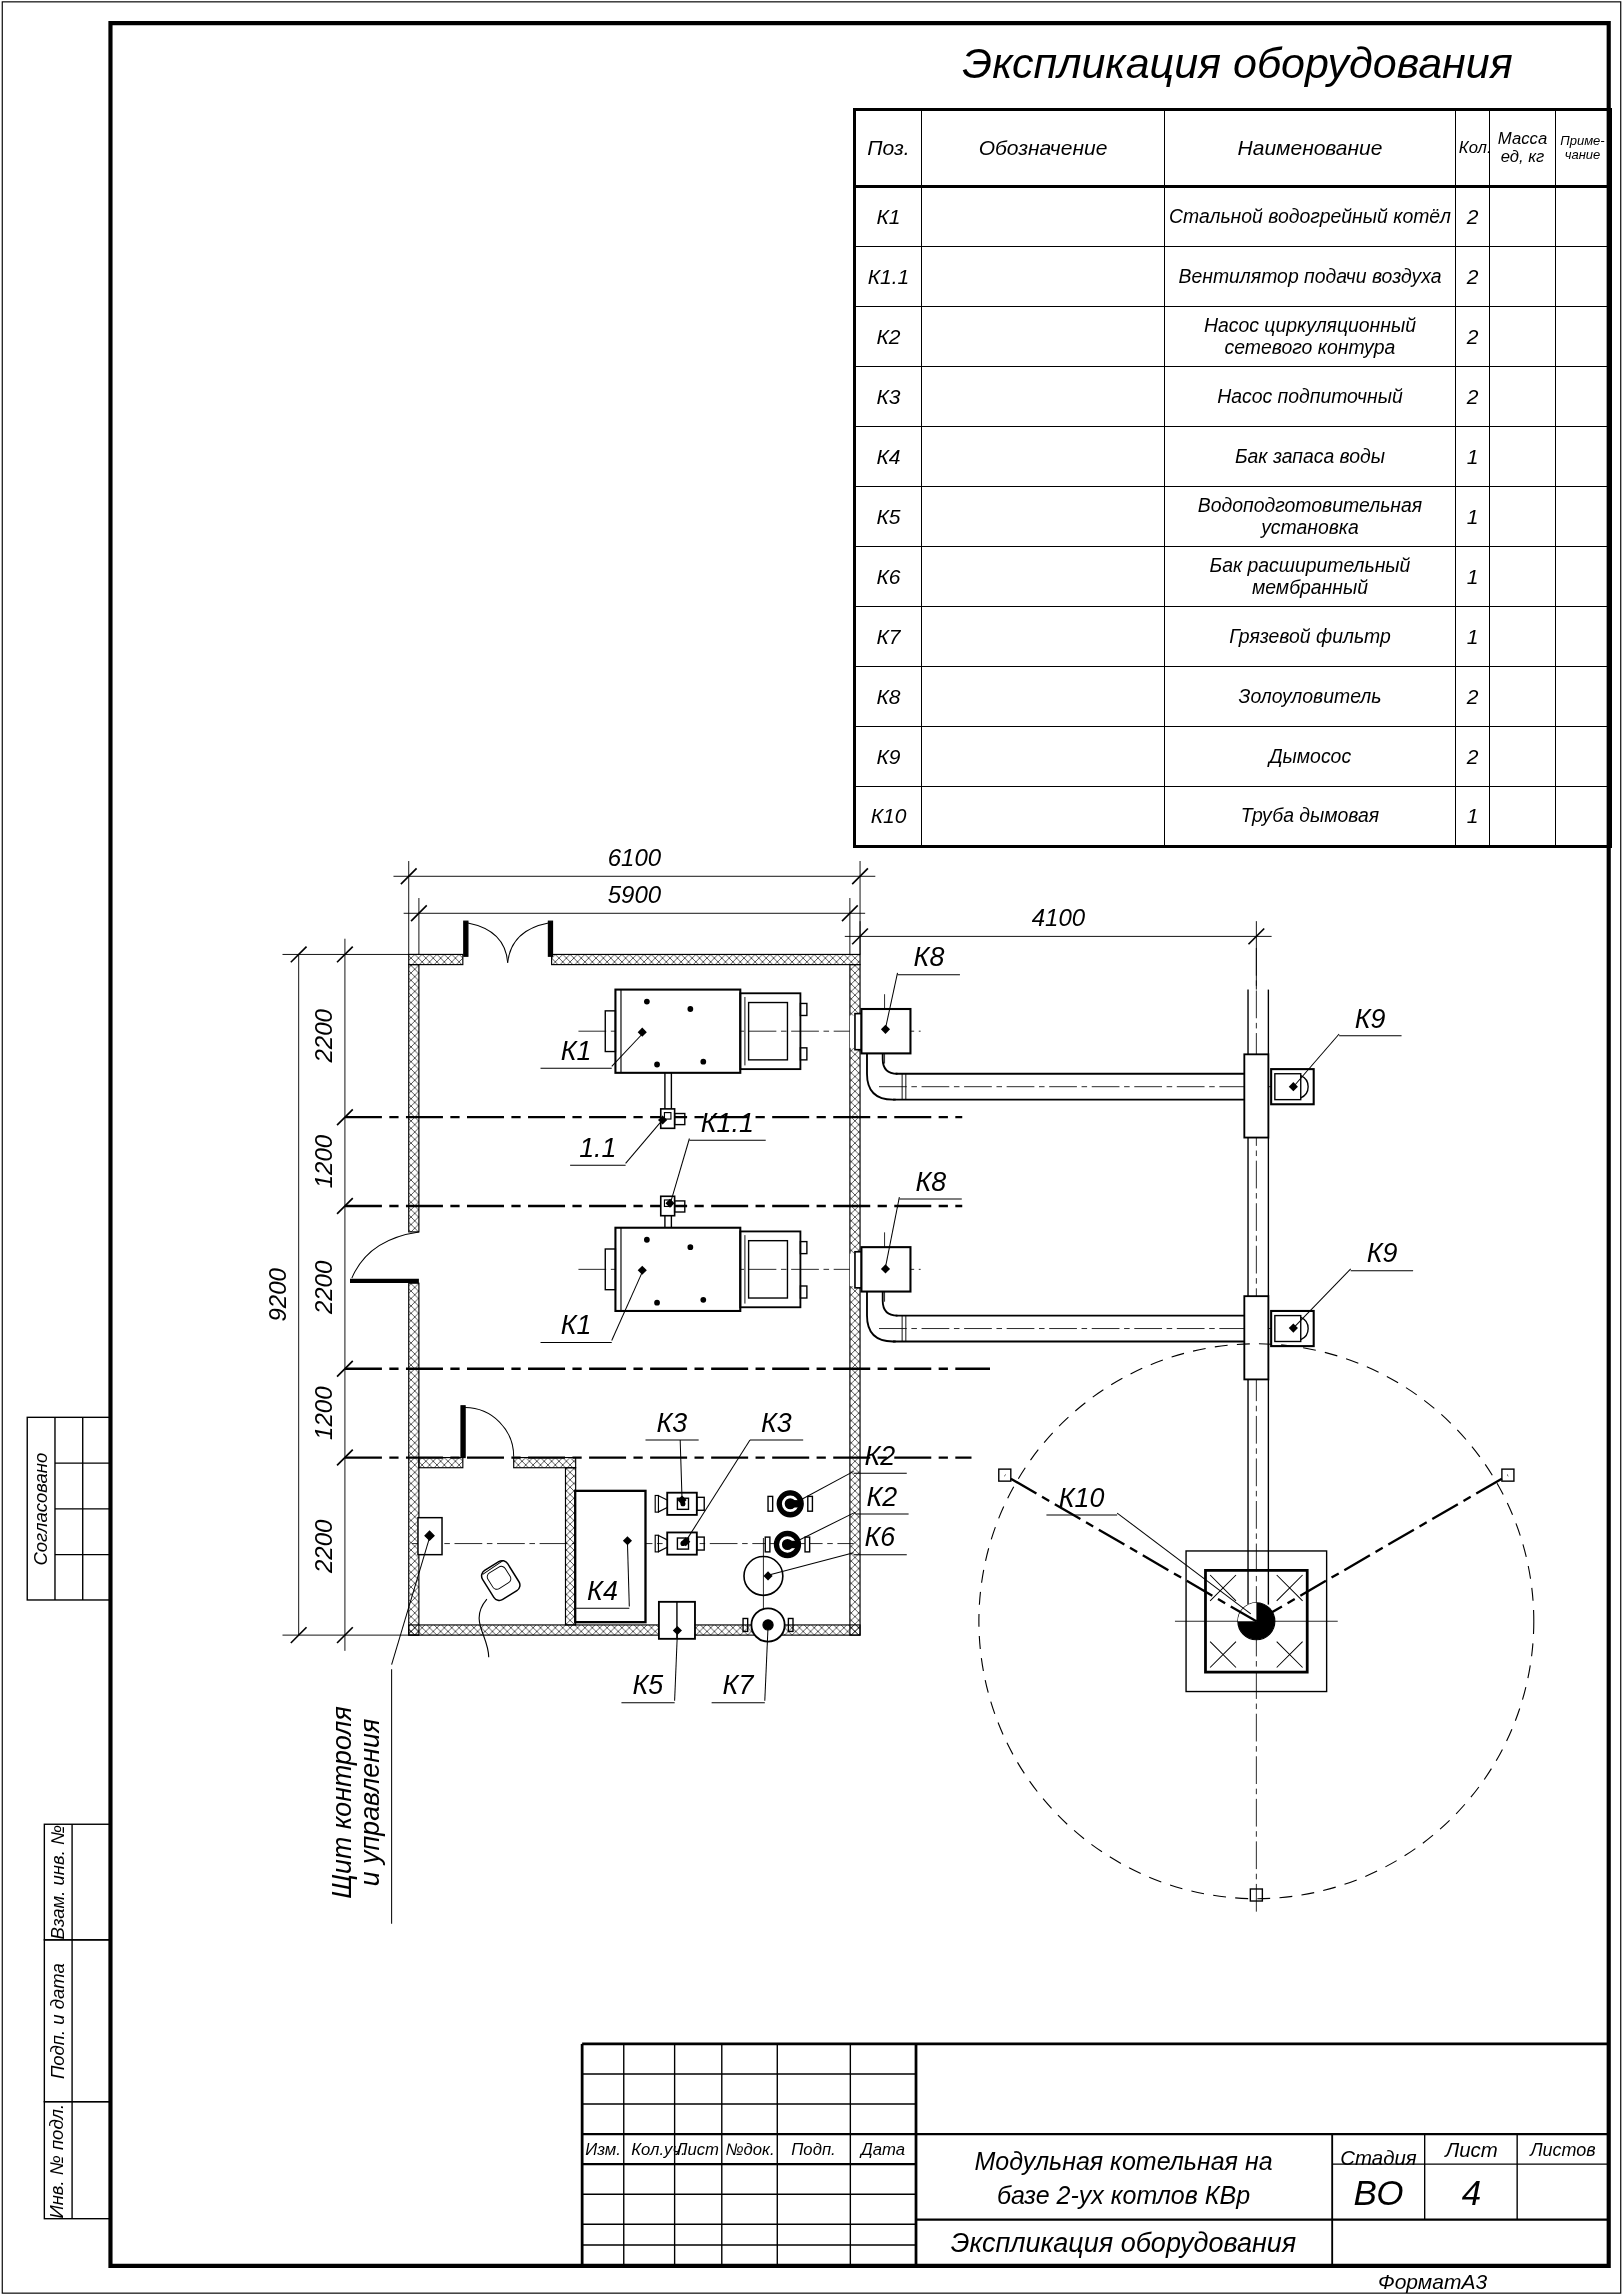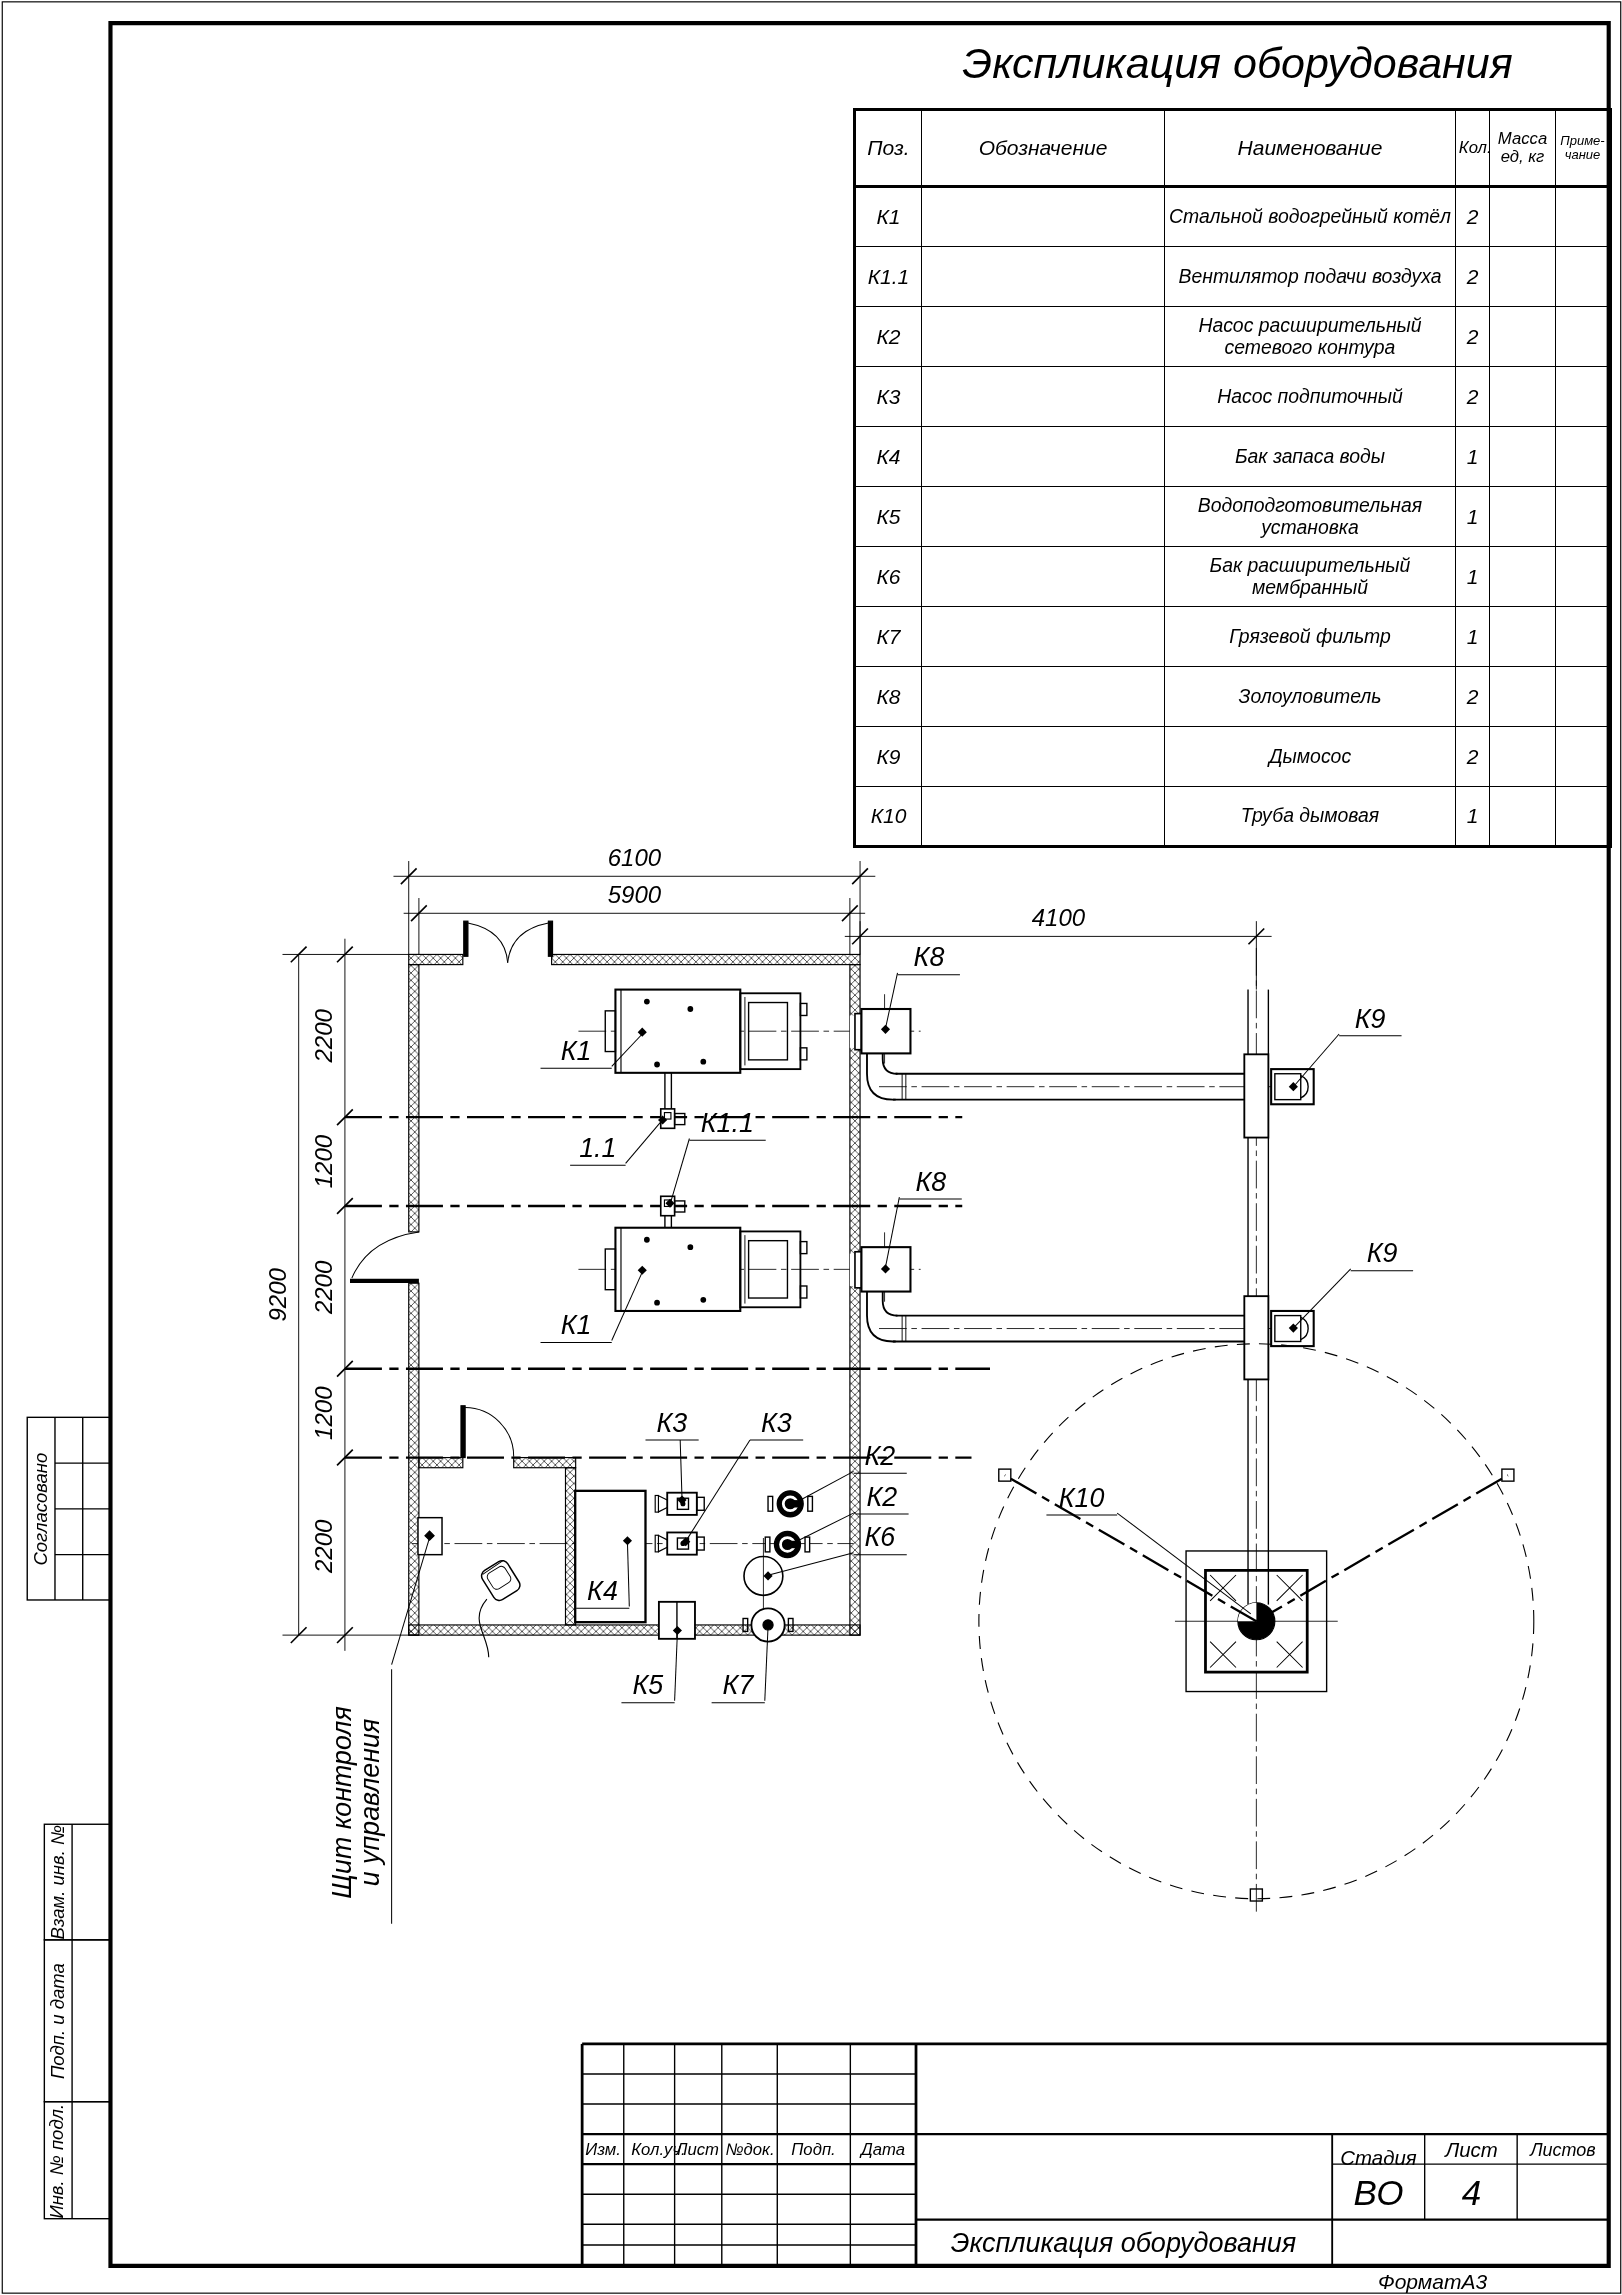--- a/index.html
+++ b/index.html
@@ -473,21 +473,21 @@
           <td>К1.1</td>
           <td></td>
           <td class="name">Вентилятор подачи воздуха</td>
           <td>2</td>
           <td></td>
           <td></td>
         </tr>
         <tr>
           <td>К2</td>
           <td></td>
-          <td class="name">Насос расширительный сетевого контура</td>
+          <td class="name">Насос циркуляционный сетевого контура</td>
           <td>2</td>
           <td></td>
           <td></td>
         </tr>
         <tr>
           <td>К3</td>
           <td></td>
           <td class="name">Насос подпиточный</td>
           <td>2</td>
           <td></td>
@@ -557,20 +557,24 @@
 <div class="rot" style="width:162px;left:-23px;top:2011px">Подп. и дата</div>
 <div class="rot" style="width:117px;left:-0.9px;top:2151px">Инв. № подл.</div>
 
 <div class="tb" style="left:582px;top:2135px;width:42px;height:30px;font-size:16.7px">Изм.</div>
 <div class="tb" style="left:623px;top:2135px;width:71px;height:30px;font-size:16.7px">Кол.уч.</div>
 <div class="tb" style="left:674px;top:2135px;width:47px;height:30px;font-size:16.7px">Лист</div>
 <div class="tb" style="left:722px;top:2135px;width:56px;height:30px;font-size:16.7px">№док.</div>
 <div class="tb" style="left:777px;top:2135px;width:73px;height:30px;font-size:16.7px">Подп.</div>
 <div class="tb" style="left:850px;top:2135px;width:66px;height:30px;font-size:16.7px">Дата</div>
 
+<div class="abs ctr" style="left:920px;top:2145px;width:407px;font-size:25px;line-height:1.35">
+  <div>Модульная котельная на</div>
+  <div>базе 2-ух котлов КВр</div>
+</div>
 
 <div class="tb" style="left:1332px;top:2135px;width:93px;height:46px;font-size:20.4px">Стадия</div>
 <div class="tb" style="left:1425px;top:2135px;width:93px;height:30px;font-size:20.4px">Лист</div>
 <div class="tb" style="left:1517px;top:2135px;width:92px;height:30px;font-size:18px">Листов</div>
 <div class="tb" style="left:1332px;top:2165px;width:93px;height:56px;font-size:35px">ВО</div>
 <div class="tb" style="left:1425px;top:2165px;width:93px;height:56px;font-size:35px">4</div>
 
 <div class="tb" style="left:920px;top:2220px;width:407px;height:46px;font-size:27px">Экспликация оборудования</div>
 
 <div class="abs" style="left:1378px;top:2270px;font-size:21px;display:flex;">

